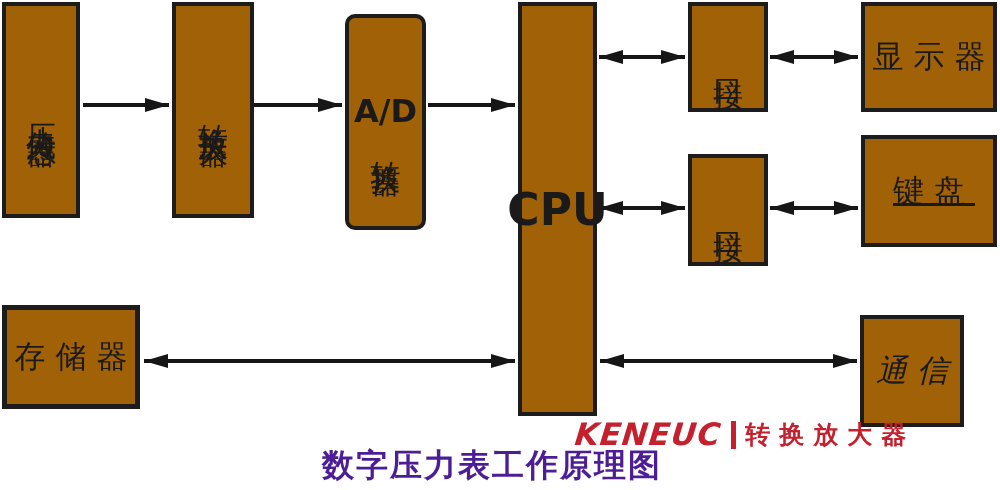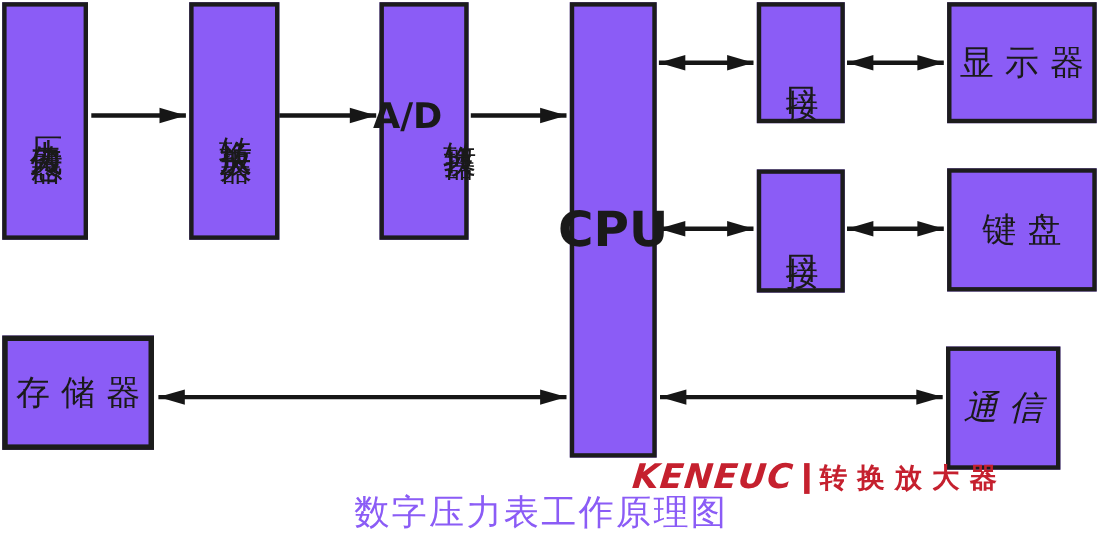--- a/index.html
+++ b/index.html
@@ -17,21 +17,21 @@
   }
   .arrow-layer {
     position: absolute; left: 0; top: 0;
     width: 1000px; height: 490px;
   }
   .arrow-layer line { stroke: #161616; stroke-width: 4; }
   .arrow-layer .ah-fill { fill: #161616; }
   .box {
     position: absolute;
     border: 4px solid #1c1c1c;
-    background: #8b5cf6;
+    background: #a16207;
     display: flex;
     align-items: center;
     justify-content: center;
   }
   .vtext {
     writing-mode: vertical-rl;
     text-orientation: upright;
     font-size: 30px;
     line-height: 1;
     letter-spacing: 4px;
@@ -41,39 +41,40 @@
     letter-spacing: 10px;
     margin-right: -10px;
     white-space: nowrap;
   }
   .sans-bold {
     font-family: "DejaVu Sans", "Liberation Sans", sans-serif;
     font-weight: bold;
   }
   .box-pressure  { left: 2px;   top: 2px;   width: 78px;  height: 216px; }
   .box-convamp   { left: 172px; top: 2px;   width: 82px;  height: 216px; }
-  .box-ad        { left: 345px; top: 2px;   width: 81px;  height: 216px; flex-direction: row; }
+  .box-ad        { left: 345px; top: 14px;   width: 81px;  height: 216px; flex-direction: column; border-radius: 10px; }
   .ad-top        { font-size: 32px; line-height: 1; margin-bottom: 10px; }
   .box-cpu       { left: 518px; top: 2px;   width: 79px;  height: 414px; }
   .cpu-label     { font-size: 44px; }
   .box-if1       { left: 688px; top: 2px;   width: 80px;  height: 110px; }
   .box-display   { left: 861px; top: 2px;   width: 136px; height: 110px; }
   .box-if2       { left: 688px; top: 154px; width: 80px;  height: 112px; }
-  .box-keyboard  { left: 861px; top: 153px; width: 136px; height: 112px; }
+  .box-keyboard  { left: 861px; top: 135px; width: 136px; height: 112px; text-decoration: underline; }
   .box-memory    { left: 2px;   top: 305px; width: 138px; height: 104px; border-width: 5px; }
   .box-comm      { left: 860px; top: 315px; width: 104px; height: 112px; font-style: italic; }
   .if-text       { font-size: 30px; letter-spacing: 2px; }
   .caption {
     position: absolute;
     left: 322px; top: 448px;
     font-size: 32px;
     letter-spacing: 2px;
-    color: #8b5cf6;
+    color: #4c1d95;
     white-space: nowrap;
     line-height: 1.1;
+    font-weight: bold;
   }
   .logo {
     position: absolute;
     left: 575px; top: 419px;
     display: flex;
     align-items: center;
     color: #c5202e;
   }
   .logo-brand {
     font-family: "DejaVu Sans", "Liberation Sans", sans-serif;

